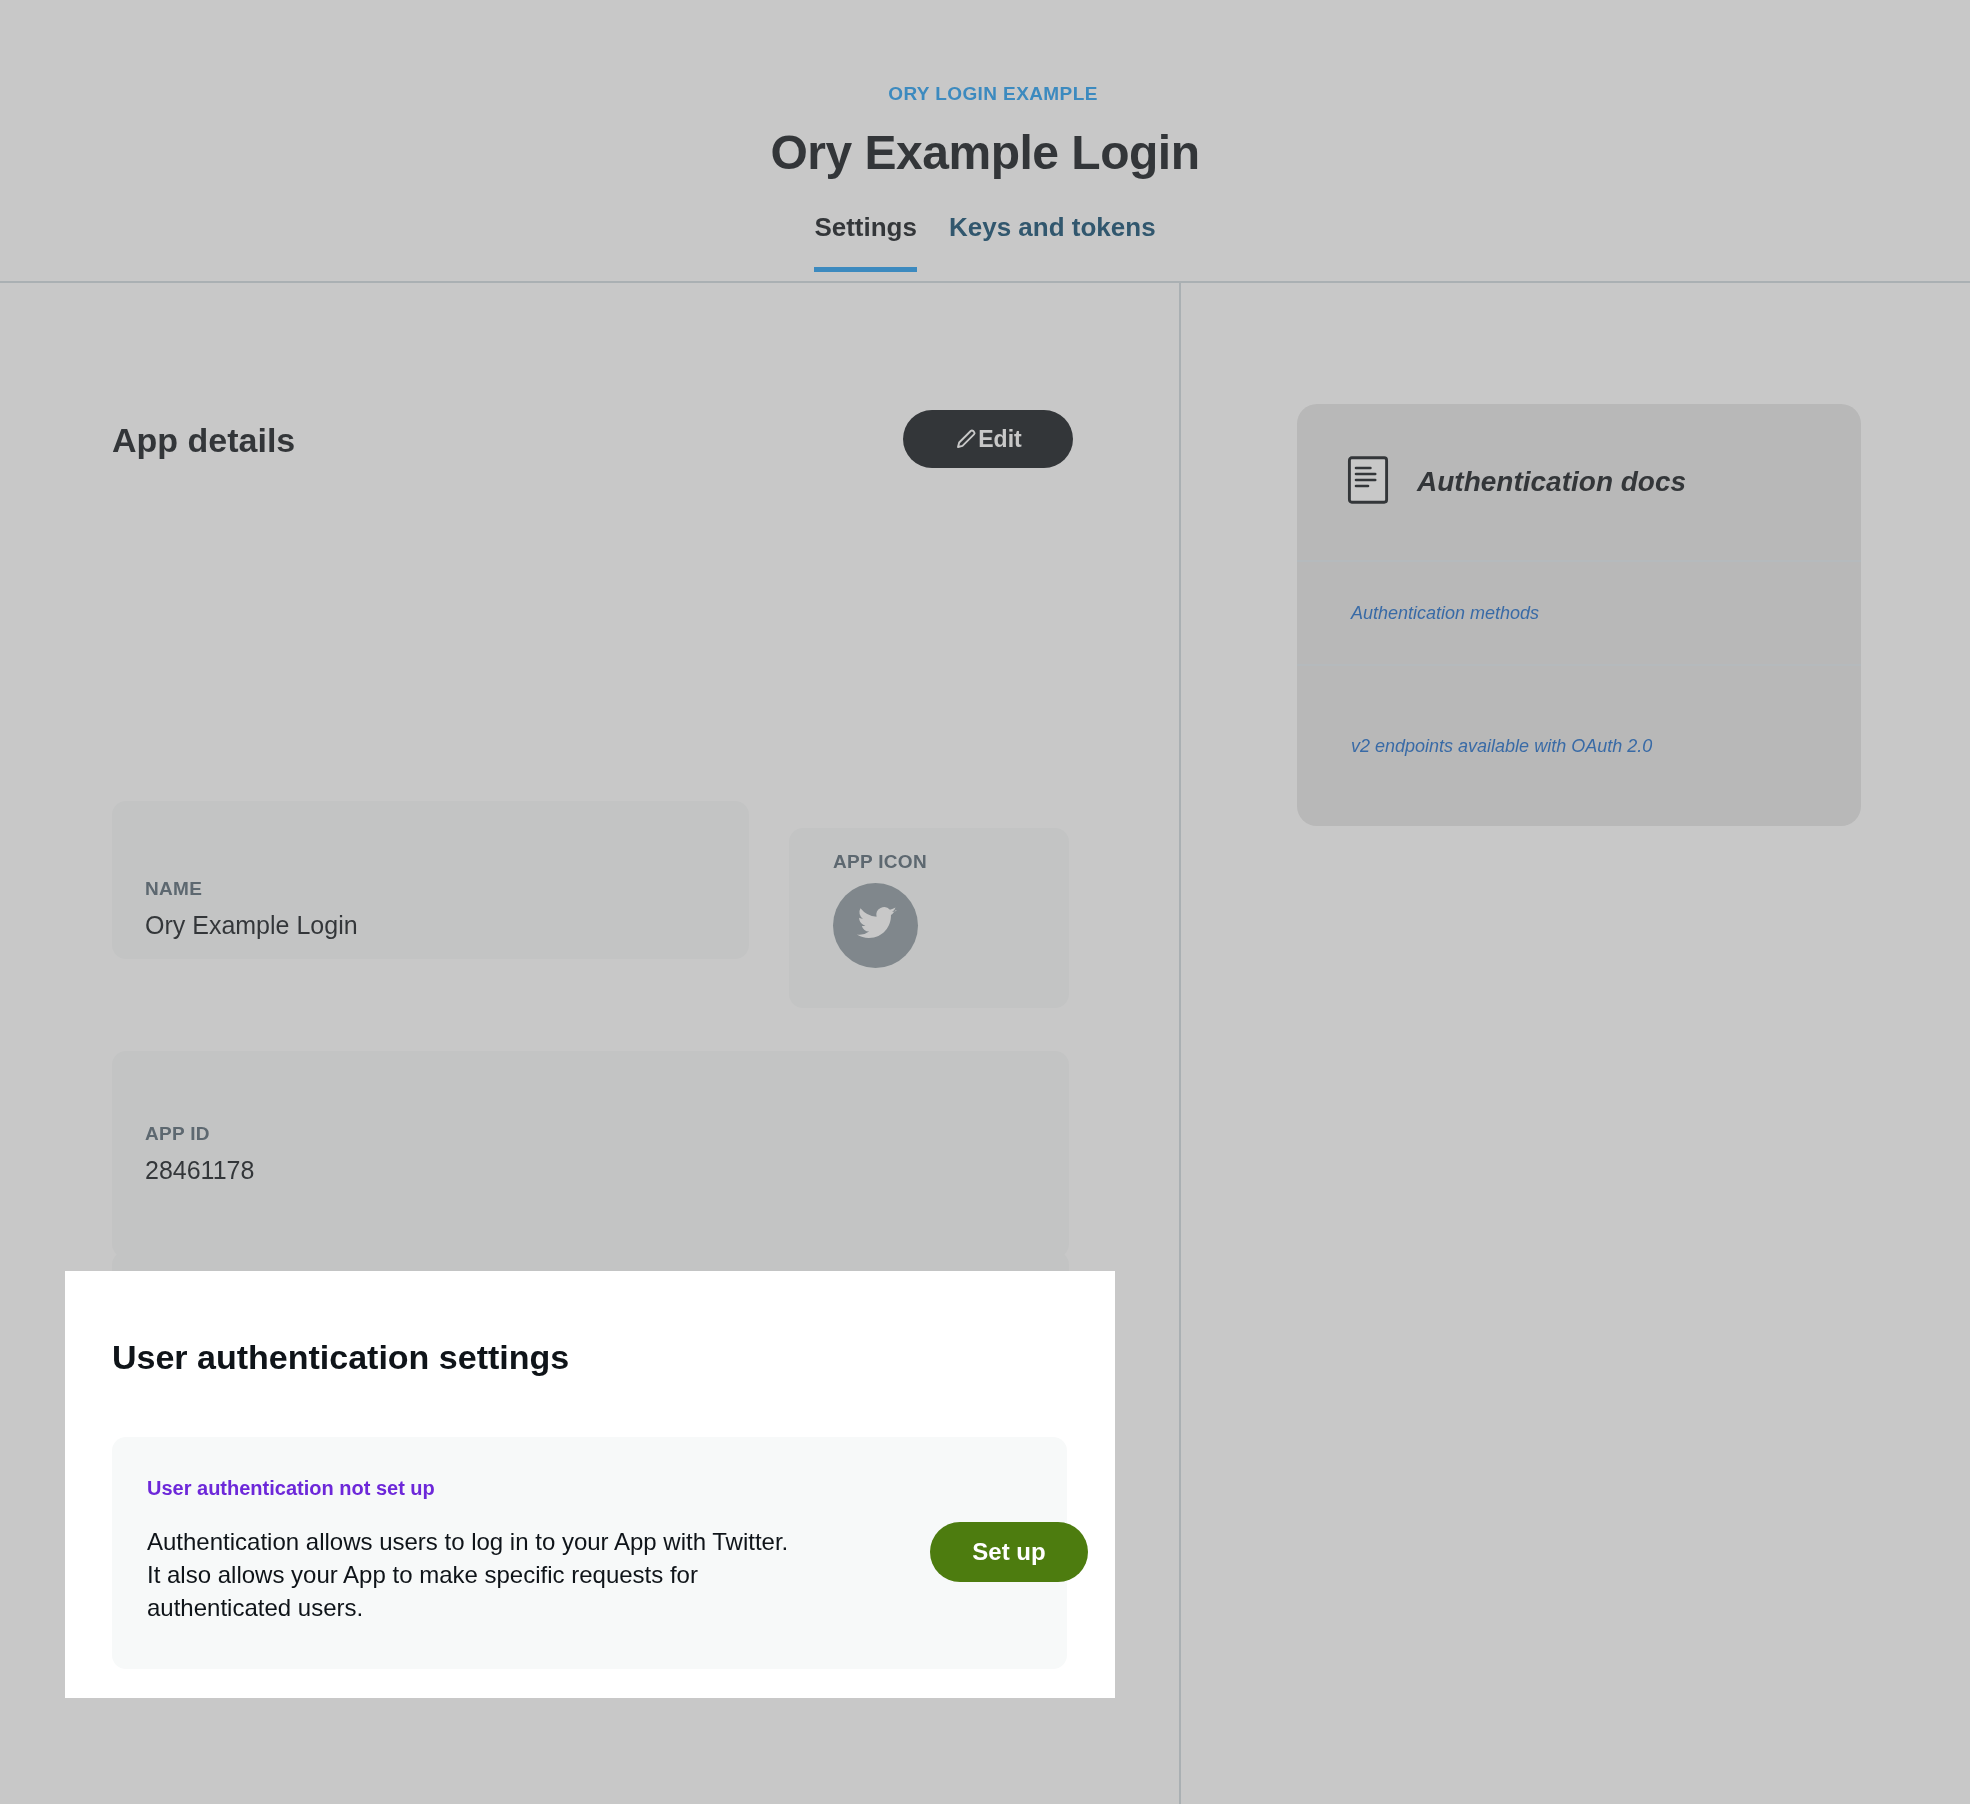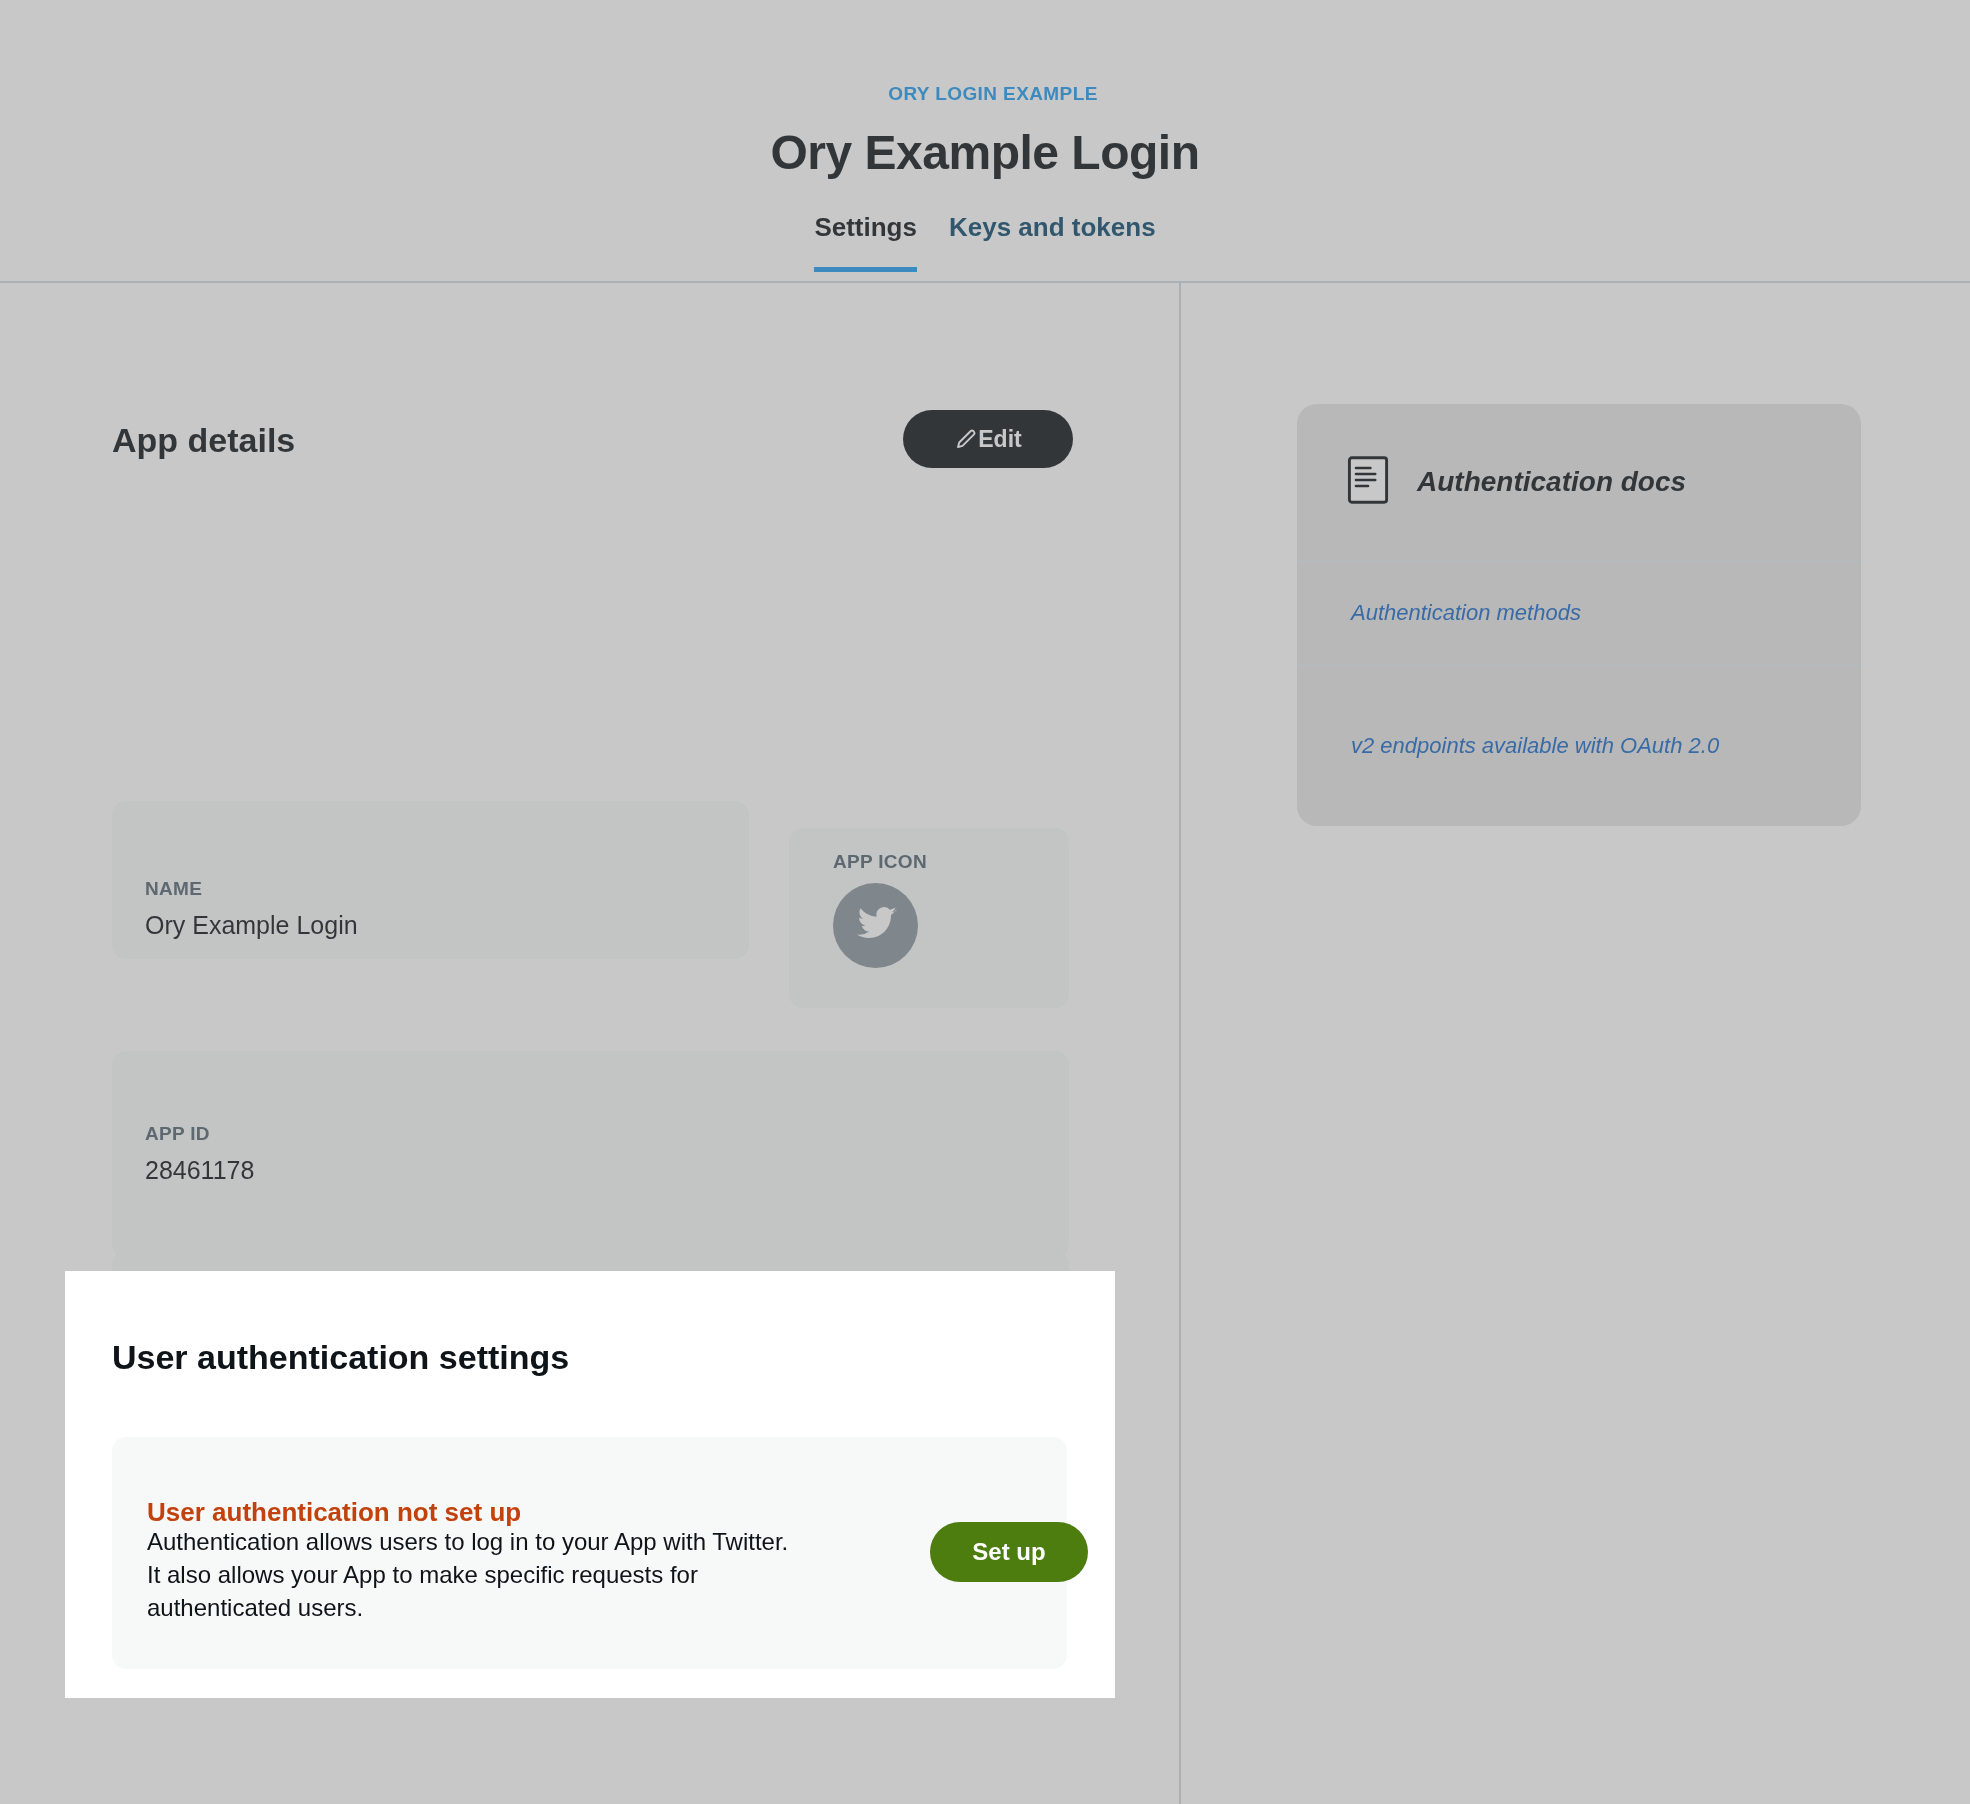--- a/index.html
+++ b/index.html
@@ -177,22 +177,22 @@
   }
   .notice {
     position: absolute;
     left: 47px; top: 166px;
     width: 955px; height: 232px;
     background: #f7f9f9;
     border-radius: 14px;
   }
   .notice-title {
     position: absolute;
-    left: 35px; top: 60px;
-    font-size: 26px; font-weight: bold; color: #c2410c;
+    left: 35px; top: 40px;
+    font-size: 20px; font-weight: bold; color: #6d28d9;
   }
   .notice-body {
     position: absolute;
     left: 35px; top: 88px;
     width: 660px;
     font-size: 24px; color: #0f1419; line-height: 1.38;
   }
   .setup-btn {
     position: absolute;
     left: 818px; top: 85px;
@@ -224,21 +224,21 @@
     gap: 28px;
   }
   .docs-head-title {
     font-size: 28px; font-weight: bold; color: #0f1419;
   }
   .doc-link {
     position: absolute;
     left: 0; right: 0;
     padding: 8px 54px;
     color: #1868c8;
-    font-size: 22px;
+    font-size: 18px;
     line-height: 1.25;
     cursor: pointer;
   }
   #doc-link-0 {
     top: 158px; height: 104px;
     display: flex; align-items: center;
     border-bottom: 2px solid #e1e8ed;
   }
   #doc-link-1 {
     top: 262px; height: 160px;

